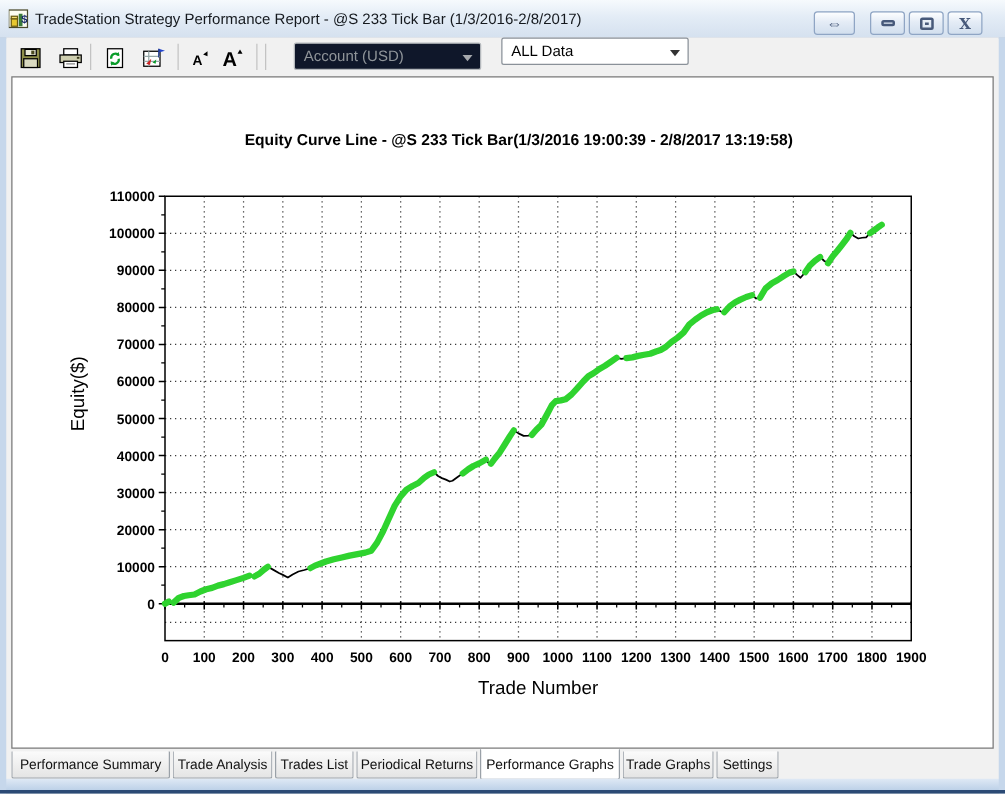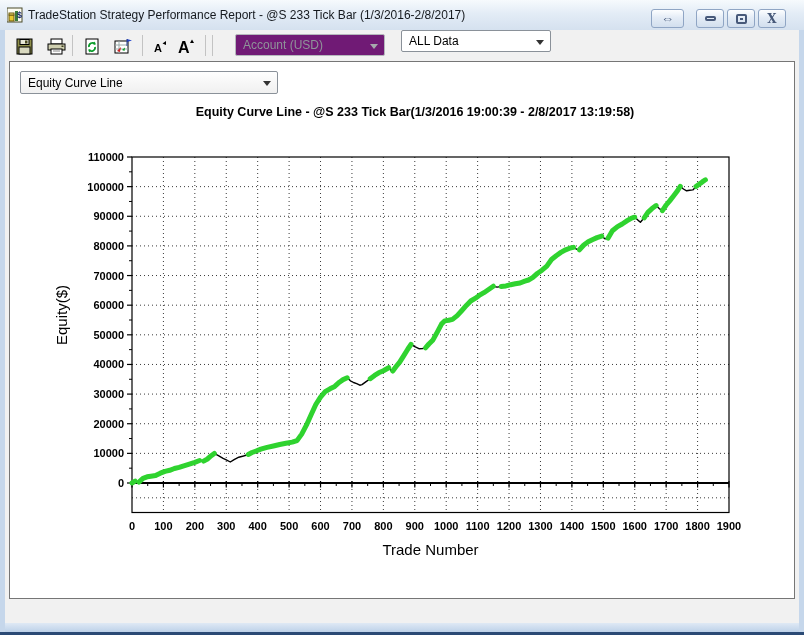--- a/index.html
+++ b/index.html
@@ -31,21 +31,21 @@
   
   #toolbar{position:absolute;left:5px;top:30px;width:794px;height:31px;background:#f1f1f1;}
   .tbtn{position:absolute;top:4px;width:24px;height:24px;display:flex;align-items:center;
     justify-content:center;border-radius:2px;}
   .tsep{position:absolute;top:5px;width:1px;height:21px;background:#c3c3c3;}
   .combo{position:absolute;height:22px;box-sizing:border-box;border:1px solid #8a9199;
     border-radius:2px;background:linear-gradient(#fefefe,#f0f0f0);
     font-size:12px;color:#000;display:flex;align-items:center;padding:0 20px 0 7px;cursor:default;}
   .combo .arr{position:absolute;right:6px;top:9px;width:0;height:0;
     border-left:4px solid transparent;border-right:4px solid transparent;border-top:5px solid #333;}
-  .combo.disabled{background:#701a75;border-color:#b4b8bc;color:#8f9499;}
+  .combo.disabled{background:#0f172a;border-color:#b4b8bc;color:#8f9499;}
   .combo.disabled .arr{border-top-color:#a6a9ad;}
   #combo-account{left:230px;top:4px;width:150px;}
   #combo-data{left:396px;top:0;width:150px;background:#fff;}
   
   #content{position:absolute;left:9px;top:61px;width:786px;height:538px;background:#fff;
     border:1px solid #767676;box-sizing:border-box;}
   #combo-graph{left:10px;top:9px;width:258px;height:23px;}
   #chart-svg{position:absolute;left:0;top:0;}
   
   #tabbar{position:absolute;left:9px;top:599px;height:26px;display:flex;align-items:flex-start;z-index:30;}
@@ -150,24 +150,20 @@
       <span>Account (USD)</span>
       <span class="arr"></span>
     </div>
     <div class="combo" id="combo-data">
       <span>ALL Data</span>
       <span class="arr"></span>
     </div>
   </div>
 
   <div id="content">
-    <div class="combo" id="combo-graph">
-      <span>Equity Curve Line</span>
-      <span class="arr"></span>
-    </div>
     <svg id="chart-svg" width="784" height="536" viewBox="0 0 784 536">
         <rect x="122" y="95" width="597" height="355.5" fill="#ffffff"></rect>
         <line x1="153.42105263157896" y1="95" x2="153.42105263157896" y2="450.5" stroke="#3a3a3a" stroke-width="1" stroke-dasharray="1 3"></line>
         <line x1="184.8421052631579" y1="95" x2="184.8421052631579" y2="450.5" stroke="#3a3a3a" stroke-width="1" stroke-dasharray="1 3"></line>
         <line x1="216.26315789473682" y1="95" x2="216.26315789473682" y2="450.5" stroke="#3a3a3a" stroke-width="1" stroke-dasharray="1 3"></line>
         <line x1="247.68421052631578" y1="95" x2="247.68421052631578" y2="450.5" stroke="#3a3a3a" stroke-width="1" stroke-dasharray="1 3"></line>
         <line x1="279.10526315789474" y1="95" x2="279.10526315789474" y2="450.5" stroke="#3a3a3a" stroke-width="1" stroke-dasharray="1 3"></line>
         <line x1="310.52631578947364" y1="95" x2="310.52631578947364" y2="450.5" stroke="#3a3a3a" stroke-width="1" stroke-dasharray="1 3"></line>
         <line x1="341.9473684210526" y1="95" x2="341.9473684210526" y2="450.5" stroke="#3a3a3a" stroke-width="1" stroke-dasharray="1 3"></line>
         <line x1="373.36842105263156" y1="95" x2="373.36842105263156" y2="450.5" stroke="#3a3a3a" stroke-width="1" stroke-dasharray="1 3"></line>
@@ -312,14 +308,23 @@
         <polyline points="415.5,285.9 418.9,282.0 423.0,277.9 427.4,269.9 431.5,262.1 434.6,258.9 438.7,258.3 442.5,257.4 447.2,253.6 451.9,248.5 456.6,243.2 460.7,239.0 465.1,236.4 469.2,233.4 473.9,230.7 478.6,227.5 483.3,224.2" fill="none" stroke="#2fd32f" stroke-width="5" stroke-linecap="round" stroke-linejoin="round"></polyline>
         <polyline points="491.2,224.5 495.9,223.9 500.6,222.7 505.3,221.8 510.1,221.0 514.8,219.2 518.5,218.0 522.6,215.6 527.3,211.5 532.0,208.2 536.8,204.1 541.5,197.5 546.2,193.7 550.9,190.4 555.6,187.8 560.3,186.0 563.5,185.4" fill="none" stroke="#2fd32f" stroke-width="5" stroke-linecap="round" stroke-linejoin="round"></polyline>
         <polyline points="569.4,187.8 573.8,183.0 578.2,179.8 582.3,177.7 587.0,175.6 591.7,174.1" fill="none" stroke="#2fd32f" stroke-width="5" stroke-linecap="round" stroke-linejoin="round"></polyline>
         <polyline points="598.0,176.2 602.4,168.8 607.5,164.6 612.2,162.0 617.2,158.7 621.6,156.1 624.7,155.2" fill="none" stroke="#2fd32f" stroke-width="5" stroke-linecap="round" stroke-linejoin="round"></polyline>
         <polyline points="634.2,155.8 637.9,150.4 642.0,146.6 646.1,143.6" fill="none" stroke="#2fd32f" stroke-width="5" stroke-linecap="round" stroke-linejoin="round"></polyline>
         <polyline points="652.4,148.6 656.2,143.0 659.9,138.6 663.7,133.8 667.5,128.8 670.3,124.3" fill="none" stroke="#2fd32f" stroke-width="5" stroke-linecap="round" stroke-linejoin="round"></polyline>
         <polyline points="686.0,124.6 689.1,122.3 692.3,119.9 695.4,117.8" fill="none" stroke="#2fd32f" stroke-width="5" stroke-linecap="round" stroke-linejoin="round"></polyline>
       </svg>
   </div>
 
+  <div id="tabbar">
+    <div class="tab" style="width:127px">Performance Summary</div>
+    <div class="tab" style="width:80px">Trade Analysis</div>
+    <div class="tab" style="width:63px">Trades List</div>
+    <div class="tab" style="width:97px">Periodical Returns</div>
+    <div class="tab active" style="width:112px">Performance Graphs</div>
+    <div class="tab" style="width:73px">Trade Graphs</div>
+    <div class="tab" style="width:50px">Settings</div>
+  </div>
 
 </div>
 
 </body></html>

